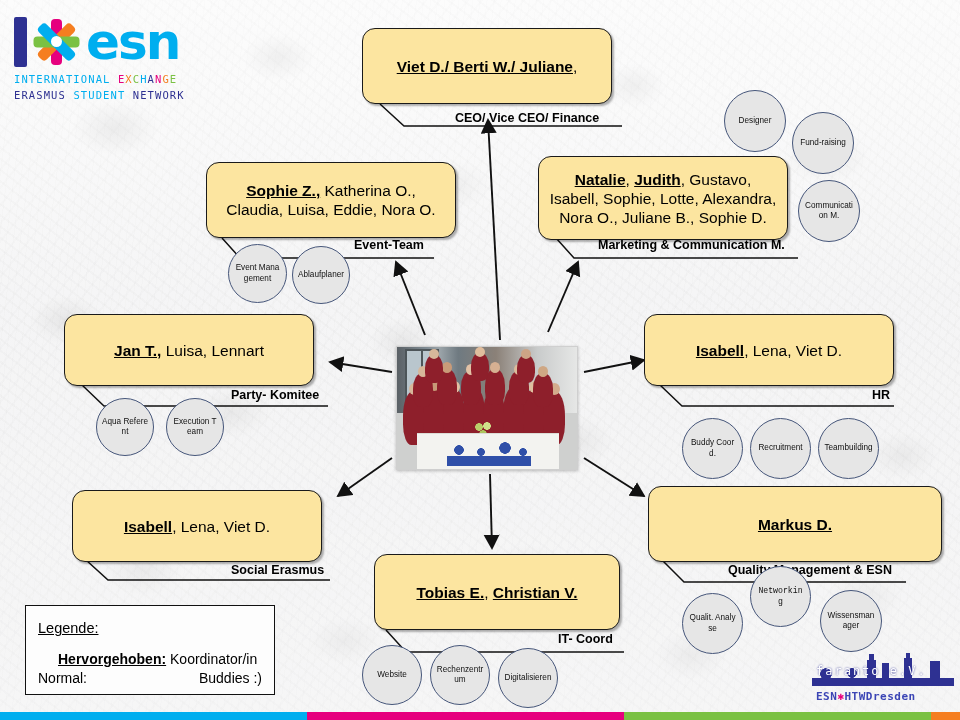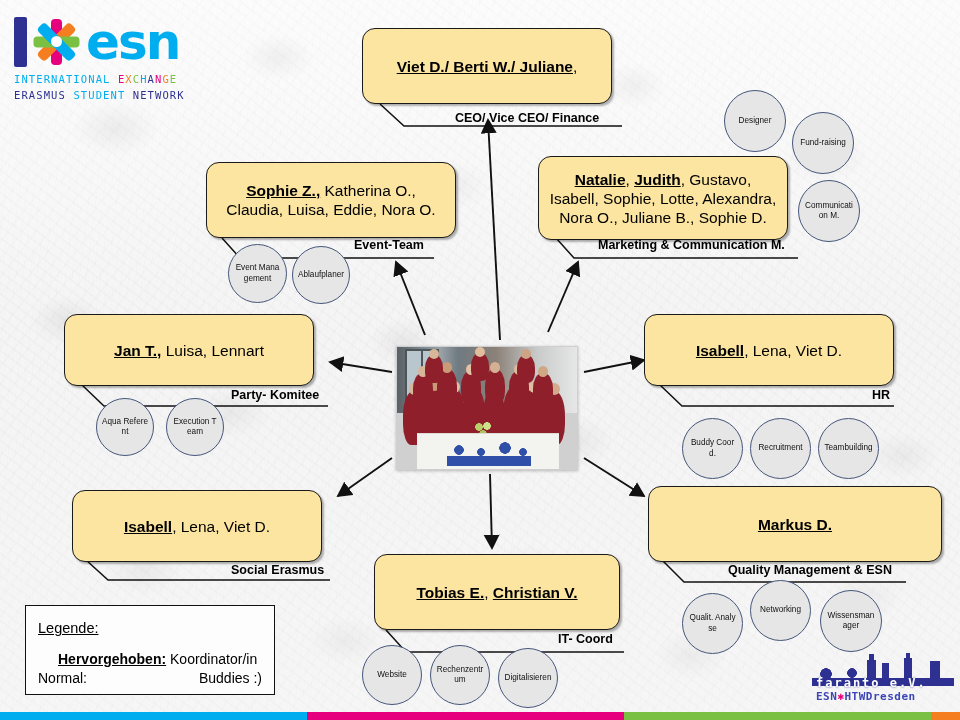--- a/index.html
+++ b/index.html
@@ -108,22 +108,22 @@
         linear-gradient(to top,#2e3192 0 8px,transparent 8px),
         radial-gradient(circle 6px at 14px 14px,#2e3192 93%,transparent),
         radial-gradient(circle 5px at 40px 13px,#2e3192 93%,transparent),
         linear-gradient(to top,transparent 0,transparent 0);}
   .fa-t1{position:absolute;left:55px;top:0;width:9px;height:26px;background:#2e3192;}
   .fa-t1:before{content:"";position:absolute;left:2px;top:-6px;width:5px;height:8px;background:#2e3192;}
   .fa-t2{position:absolute;left:70px;top:3px;width:7px;height:23px;background:#2e3192;}
   .fa-t3{position:absolute;left:92px;top:-2px;width:8px;height:28px;background:#2e3192;}
   .fa-t3:before{content:"";position:absolute;left:2px;top:-5px;width:4px;height:7px;background:#2e3192;}
   .fa-t4{position:absolute;left:118px;top:1px;width:10px;height:25px;background:#2e3192;}
-  .fa-name{position:absolute;left:4px;top:16px;font-family:"DejaVu Sans Mono", monospace;
-      font-size:12px;letter-spacing:2px;color:#fff;font-weight:700;text-shadow:0 0 2px #2e3192;}
+  .fa-name{position:absolute;left:4px;top:4px;font-family:"DejaVu Sans Mono", monospace;
+      font-size:12px;letter-spacing:2px;color:#fff;font-weight:400;text-shadow:0 0 2px #2e3192;}
   .fa-sub{position:absolute;left:4px;top:30px;font-family:"DejaVu Sans Mono", monospace;
       font-size:11px;letter-spacing:.5px;color:#3b45b5;font-weight:700;white-space:nowrap;}
   .fa-star{color:#e6007e;}
 
   
   .colorbar{position:absolute;left:0;top:712px;width:960px;height:8px;display:flex;}
   .colorbar div{height:8px;}
 
   svg.lines{position:absolute;left:0;top:0;width:960px;height:720px;pointer-events:none;}
 </style>
@@ -235,21 +235,21 @@
   </div>
   <div class="caption" style="left:231px;top:563px;">Social Erasmus</div>
 
   <div class="nodebox" style="left:648px;top:486px;width:294px;height:76px;">
     <span>
       <b>Markus D.</b>
     </span>
   </div>
   <div class="caption" style="left:728px;top:563px;">Quality Management &amp; ESN</div>
   <div class="circ" style="left:682px;top:593px;width:61px;height:61px;">Qualit. Analyse</div>
-  <div class="circ" style="left:750px;top:580px;width:61px;height:61px;">Networking</div>
+  <div class="circ" style="left:750px;top:566px;width:61px;height:61px;font-family:Liberation Mono, monospace;">Networking</div>
   <div class="circ" style="left:820px;top:590px;width:62px;height:62px;">Wissensmanager</div>
 
   <div class="nodebox" style="left:374px;top:554px;width:246px;height:76px;">
     <span>
       <b>Tobias E.</b><span>, </span><b>Christian V.</b>
     </span>
   </div>
   <div class="caption" style="left:558px;top:632px;">IT- Coord</div>
   <div class="circ" style="left:362px;top:645px;width:60px;height:60px;">Website</div>
   <div class="circ" style="left:430px;top:645px;width:60px;height:60px;">Rechenzentrum</div>

